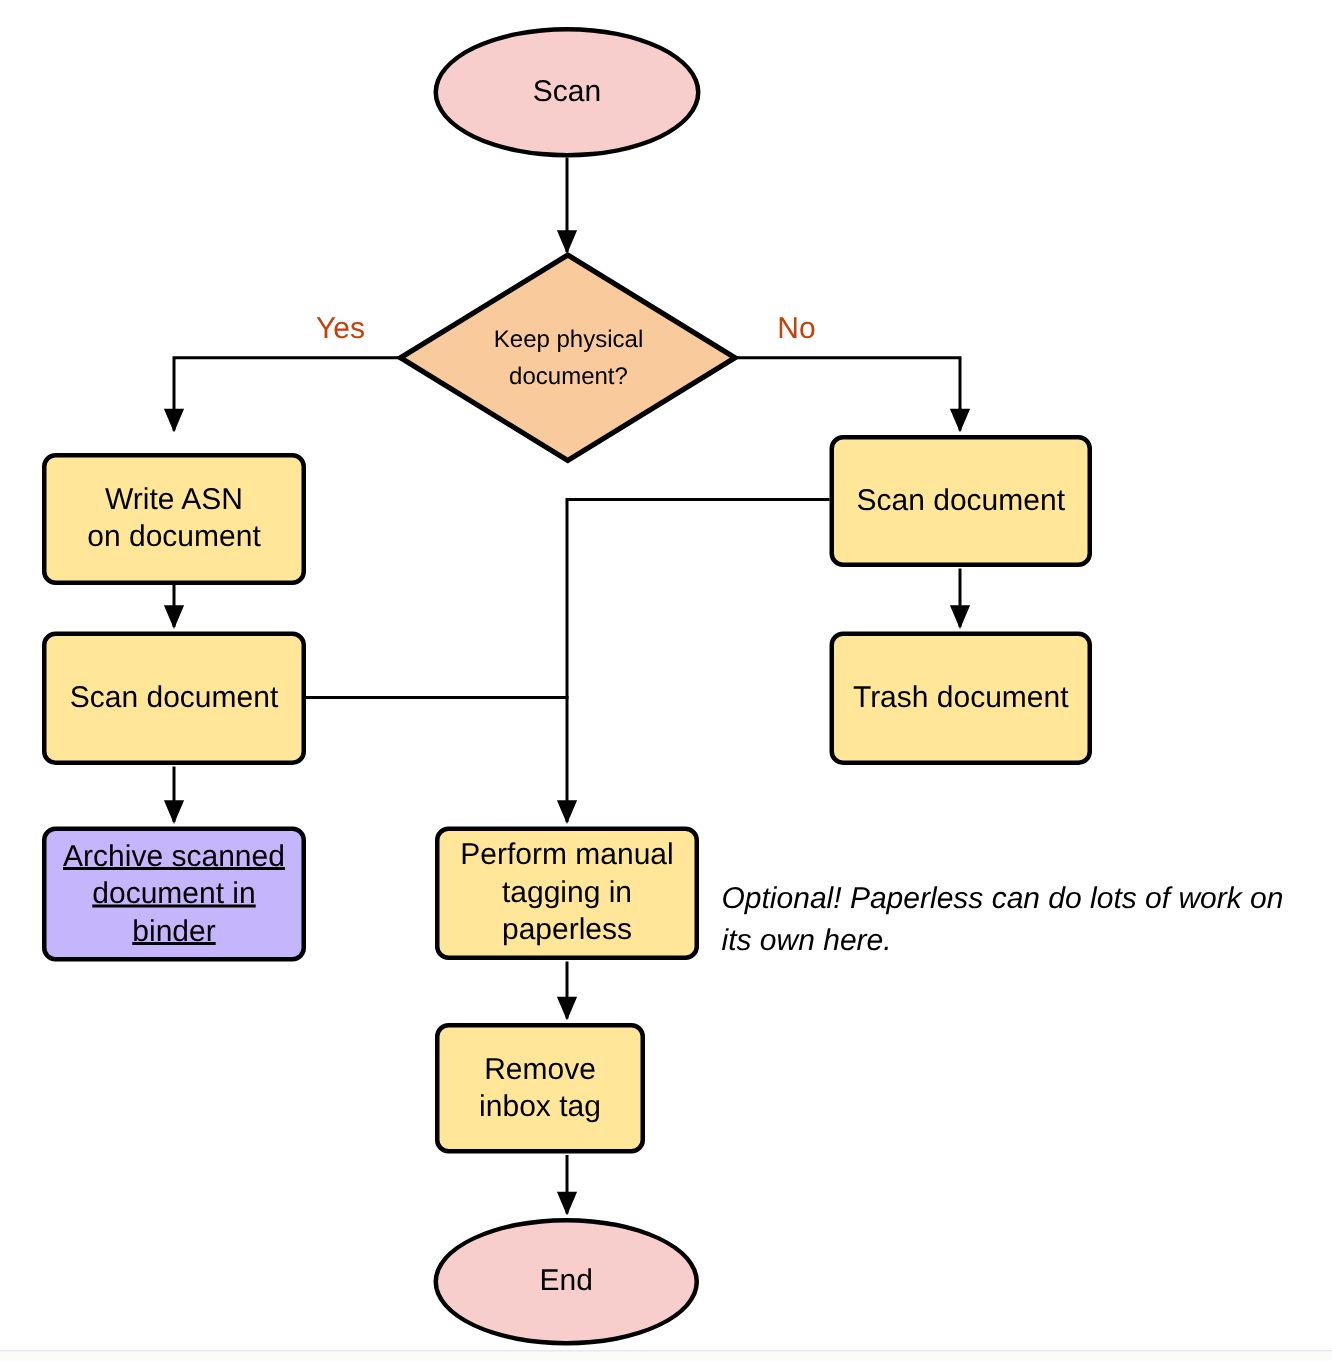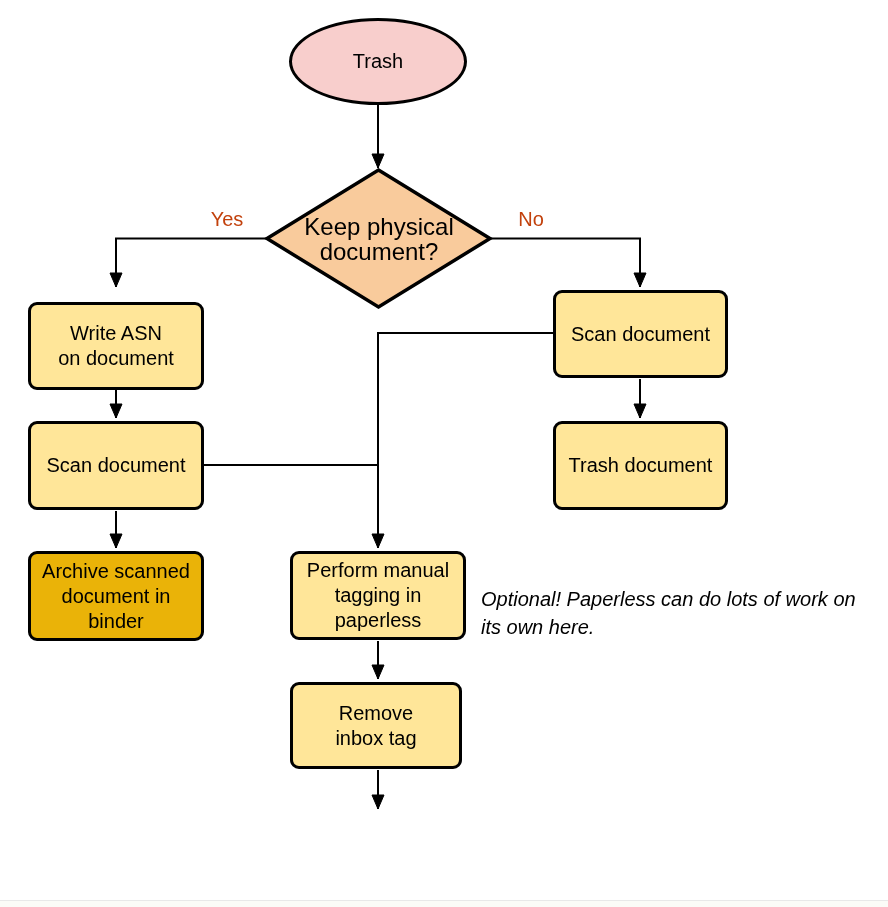--- a/index.html
+++ b/index.html
@@ -34,21 +34,21 @@
   }
   .process { border-radius: 9px; }
   .terminal { border-radius: 50%; }
   .decision-label {
     position: absolute;
     display: flex;
     align-items: center;
     justify-content: center;
     text-align: center;
     color: #000000;
-    font-size: 24px;
+    font-size: 16px;
     line-height: 25px;
     white-space: pre-line;
   }
   .edge-label {
     position: absolute;
     text-align: center;
     color: #c2410c;
     font-size: 20px;
     line-height: 25px;
   }
@@ -70,21 +70,21 @@
     border-top: 1px solid #e8e8e8;
   }
   
   #node-start      { left: 289px; top: 18px;  width: 178px; height: 87px; }
   #node-write-asn  { left: 28px;  top: 290px; width: 176px; height: 88px; margin-top: 12px; }
   #node-scan-left  { left: 28px;  top: 421px; width: 176px; height: 89px; }
   #node-archive    { left: 28px;  top: 551px; width: 176px; height: 90px; }
   #node-scan-right { left: 553px; top: 290px; width: 175px; height: 88px; }
   #node-trash      { left: 553px; top: 421px; width: 175px; height: 89px; }
   #node-tagging    { left: 290px; top: 551px; width: 176px; height: 89px; }
-  #node-remove     { left: 290px; top: 682px; width: 172px; height: 87px; }
+  #node-remove     { left: 290px; top: 682px; width: 140px; height: 87px; }
   #node-end        { left: 289px; top: 812px; width: 177px; height: 85px; }
   #decision-text   { left: 283px; top: 213px; width: 192px; height: 51px; }
   #label-yes       { left: 196px; top: 207px; width: 62px; }
   #label-no        { left: 500px; top: 207px; width: 62px; }
   #note-optional   { left: 481px; top: 585px; width: 412px; }
 </style>
 </head>
 <body>
 
 <div class="canvas">
@@ -104,39 +104,39 @@
     <path d="M 640 379 L 640 418" fill="none" stroke="#000000" stroke-width="2" marker-end="url(#arrow)"></path>
     <path d="M 553 333 L 378 333 L 378 548" fill="none" stroke="#000000" stroke-width="2" marker-end="url(#arrow)"></path>
     <path d="M 204 465 L 379 465" fill="none" stroke="#000000" stroke-width="2"></path>
     <path d="M 378 641 L 378 679" fill="none" stroke="#000000" stroke-width="2" marker-end="url(#arrow)"></path>
     <path d="M 378 770 L 378 809" fill="none" stroke="#000000" stroke-width="2" marker-end="url(#arrow)"></path>
 
     <polygon points="378.5,170 490,238.5 378.5,307 267,238.5" fill="#f9cb9c" stroke="#000000" stroke-width="3.5"></polygon>
   </svg>
 
   <div id="node-start" class="node terminal" style="background: rgb(248, 206, 204);">
-    <span>Trash</span>
+    <span>Scan</span>
   </div>
 
   <div id="decision-text" class="decision-label">
     <span>Keep physical
 document?</span>
   </div>
 
   <div id="label-yes" class="edge-label">Yes</div>
   <div id="label-no" class="edge-label">No</div>
 
   <div id="node-write-asn" class="node process" style="background: rgb(255, 230, 153);">
     <span>Write ASN
 on document</span>
   </div>
   <div id="node-scan-left" class="node process" style="background: rgb(255, 230, 153);">
     <span>Scan document</span>
   </div>
-  <div id="node-archive" class="node process" style="background: #eab308;">
+  <div id="node-archive" class="node process" style="background: #c4b5fd; text-decoration: underline;">
     <span>Archive scanned
 document in
 binder</span>
   </div>
   <div id="node-scan-right" class="node process" style="background: rgb(255, 230, 153);">
     <span>Scan document</span>
   </div>
   <div id="node-tagging" class="node process" style="background: rgb(255, 230, 153);">
     <span>Perform manual
 tagging in
@@ -146,16 +146,19 @@
     <span>Trash document</span>
   </div>
   <div id="node-remove" class="node process" style="background: rgb(255, 230, 153);">
     <span>Remove
 inbox tag</span>
   </div>
 
   <div id="note-optional" class="note">Optional! Paperless can do lots of work on
 its own here.</div>
 
+  <div id="node-end" class="node terminal" style="background: rgb(248, 206, 204);">
+    <span>End</span>
+  </div>
 
   <div class="bottom-strip"></div>
 
 </div>
 
 </body></html>

